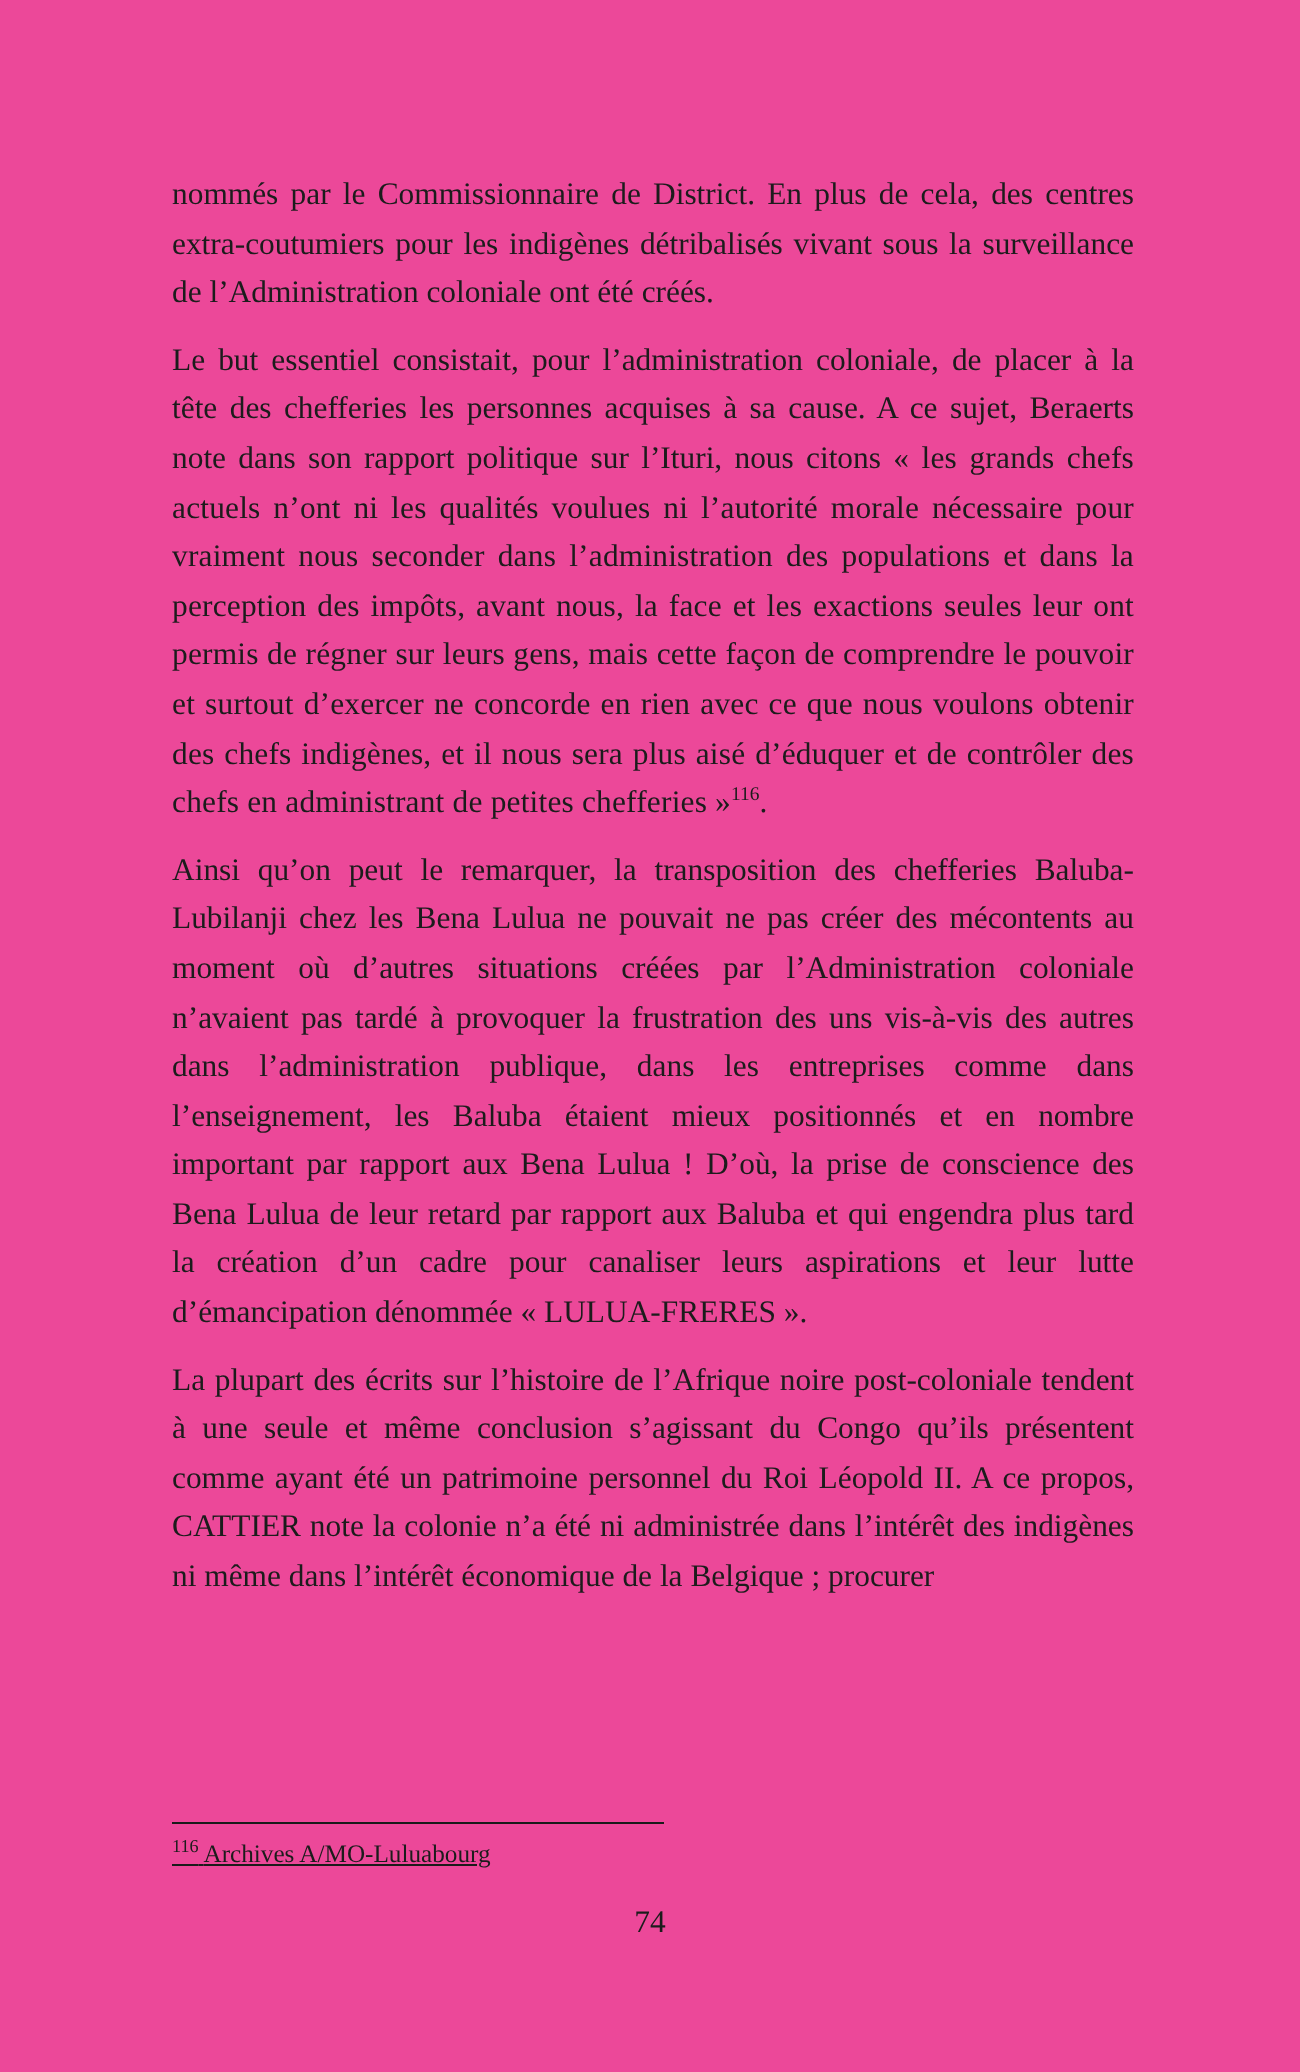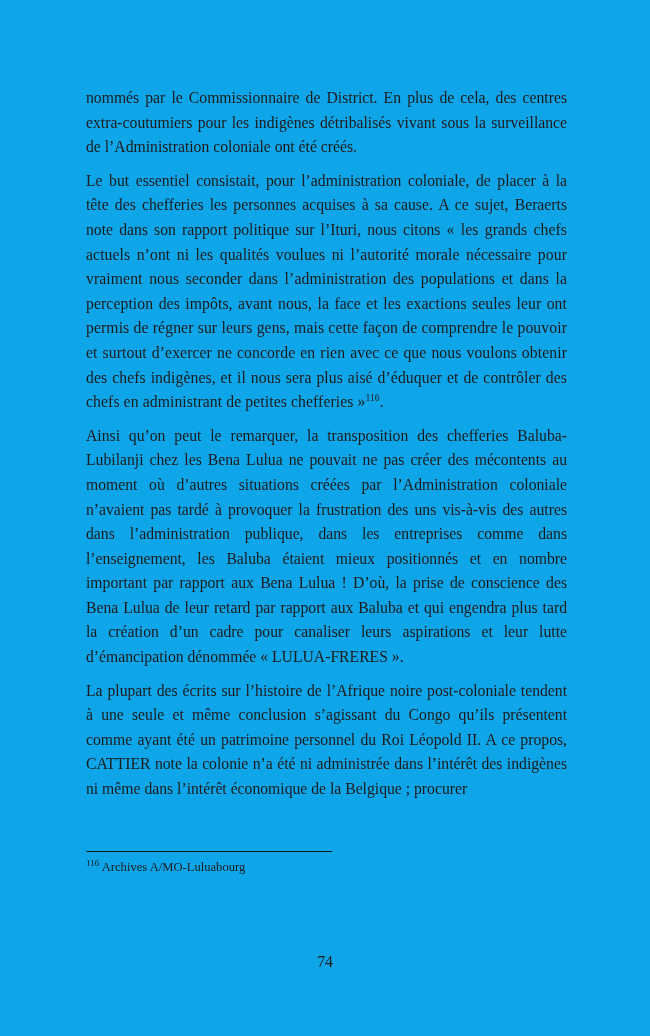--- a/index.html
+++ b/index.html
@@ -14,21 +14,21 @@
     font-family: "Liberation Serif", "DejaVu Serif", serif;
     color: #1a1a1a;
     overflow: hidden;
   }
   .page {
     position: absolute;
     left: 0;
     top: 0;
     width: 650px;
     height: 1036px;
-    background: #0ea5e9;
+    background: #ec4899;
   }
   .textblock {
     position: absolute;
     left: 86px;
     top: 86px;
     width: 481px;
   }
   p.body {
     margin: 0 0 9px 0;
     font-size: 15.7px;
@@ -48,22 +48,23 @@
   sup.fnref {
     font-size: 0.62em;
     vertical-align: super;
     line-height: 0;
     font-style: normal;
     letter-spacing: 0;
   }
   .footnote-area {
     position: absolute;
     left: 86px;
-    top: 851px;
+    top: 911px;
     width: 481px;
+    text-decoration: underline;
   }
   .footnote-rule {
     width: 246px;
     height: 0;
     border-top: 1.4px solid #1a1a1a;
     margin: 0 0 7px 0;
   }
   p.footnote {
     margin: 0;
     font-size: 12.6px;

